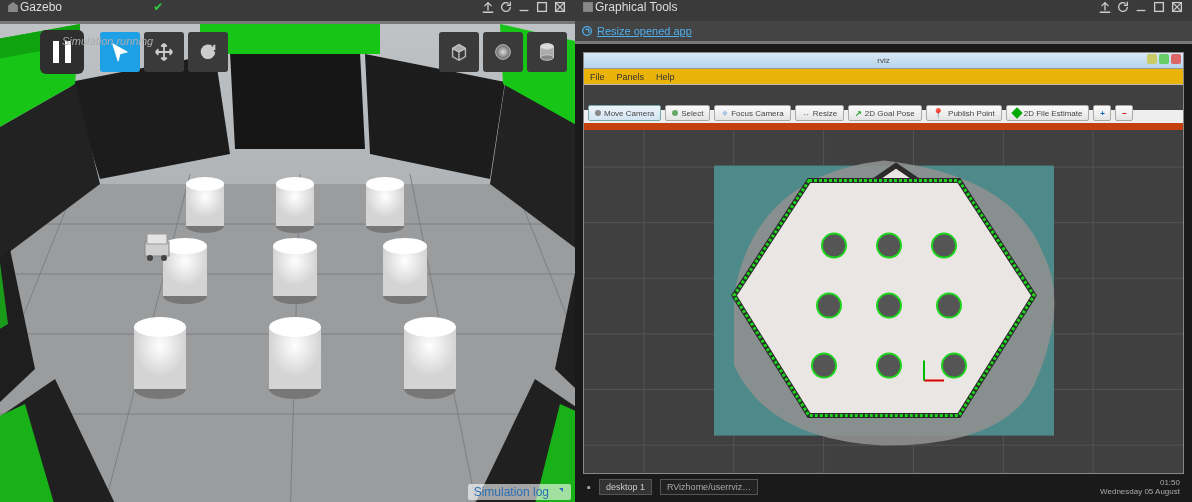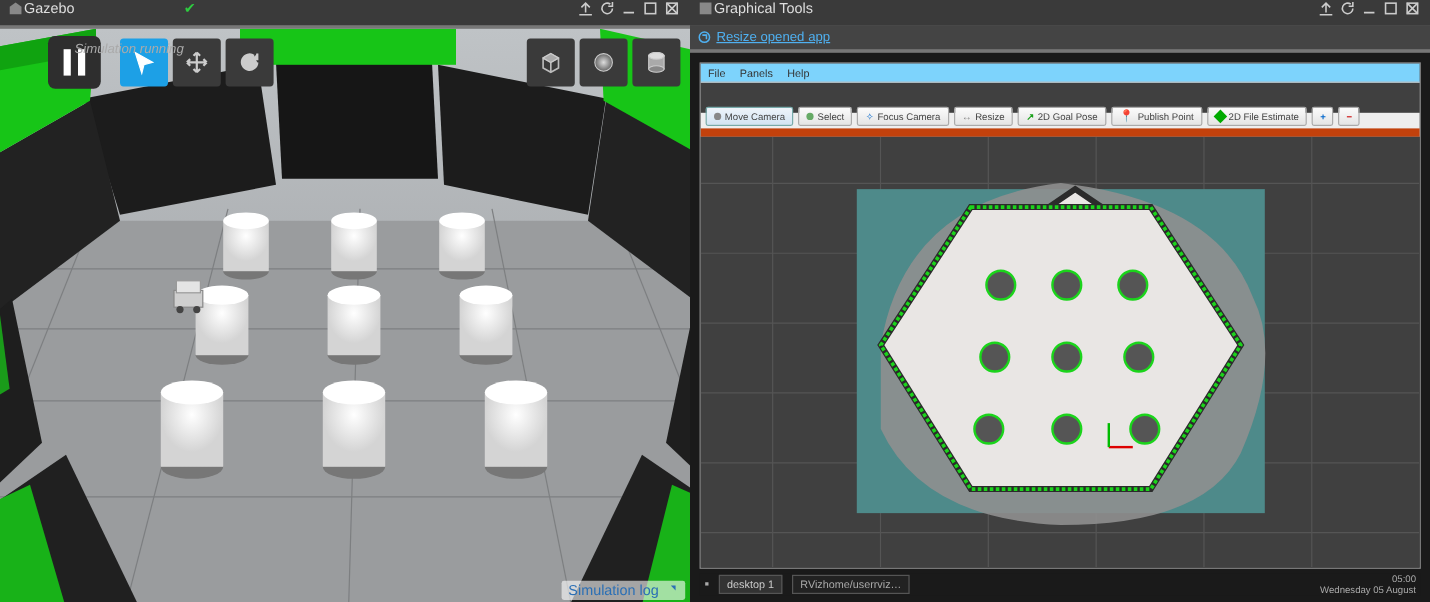--- a/index.html
+++ b/index.html
@@ -46,21 +46,21 @@
   .gt-subbar a { color:#4fb0f0; font-size:11px; text-decoration:underline; cursor:pointer;}
   .gt-subbar svg { width:12px; height:12px; stroke:#4fb0f0; fill:none; stroke-width:1.5;}
   .gt-body { position:absolute; top:44px; left:0; right:0; bottom:0; background:#1a1a1a; padding:8px 8px 28px 8px; }
 
   .rviz-window { position:relative; width:100%; height:100%; background:#404040; border:1px solid #888; display:flex; flex-direction:column; }
   .rviz-titlebar { height:16px; background:linear-gradient(#d8e8f5,#b8d4ea); border-bottom:1px solid #999; display:flex; align-items:center; justify-content:center; font-size:8px; color:#444; position:relative; }
   .rviz-titlebar .wbtn { position:absolute; right:2px; top:1px; display:flex; gap:2px;}
   .rviz-titlebar .wbtn span { width:10px; height:10px; background:#d66; border-radius:2px; display:block;}
   .rviz-titlebar .wbtn span:nth-child(1){background:#cc6;}
   .rviz-titlebar .wbtn span:nth-child(2){background:#6c6;}
-  .rviz-menubar { height:16px; background:#7dd3fc; border-bottom:1px solid #bbb; display:flex; gap:12px; padding:0 6px; align-items:center; font-size:9px; color:#333;}
+  .rviz-menubar { height:16px; background:#eab308; border-bottom:1px solid #bbb; display:flex; gap:12px; padding:0 6px; align-items:center; font-size:9px; color:#333;}
   .rviz-menubar span { cursor:pointer; }
   .rviz-toolbar { height:20px; background:#eee; border-bottom:7px solid #c2410c; display:flex; gap:4px; padding:2px 4px; align-items:flex-end;margin-top:25px; }
   .rviz-tool { height:16px; padding:0 6px; border:1px solid #aaa; border-radius:2px; background:linear-gradient(#fbfbfb,#e4e4e4); font-size:8px; color:#444; display:flex; align-items:center; gap:3px; cursor:pointer; white-space:nowrap;}
   .rviz-tool .dot { width:6px; height:6px; border-radius:50%; }
   .rviz-tool.active { background:linear-gradient(#eef4fa,#d2e4f3); border-color:#7aa;}
   .rviz-tool .arrw { color:#19a019; font-weight:bold;}
   .rviz-tool.estimate .sw { width:8px;height:8px;background:#0a0;transform:rotate(45deg);}
   .rviz-tool.publish .sw { color:#c00; font-size:10px;}
   .rviz-tool.plus { width:18px; justify-content:center; color:#06c; font-weight:bold;}
   .rviz-tool.minus { width:18px; justify-content:center; color:#c00; font-weight:bold;}
@@ -310,20 +310,28 @@
     <div class="gt-subbar">
       <svg viewBox="0 0 14 14">
           <circle cx="7" cy="7" r="5"></circle>
           <path d="M5 5 h4 v4"></path>
         </svg>
       <a>Resize opened app</a>
     </div>
 
     <div class="gt-body">
       <div class="rviz-window">
+        <div class="rviz-titlebar">
+          <span>rviz</span>
+          <div class="wbtn">
+              <span></span>
+              <span></span>
+              <span></span>
+            </div>
+        </div>
         <div class="rviz-menubar">
           <span>File</span>
           <span>Panels</span>
           <span>Help</span>
         </div>
         <div class="rviz-toolbar">
           <div class="rviz-tool active">
               <span class="dot" style="background:#888"></span>
               <span>Move Camera</span>
             </div>
@@ -406,19 +414,19 @@
           </div>
         </div>
       </div>
 
       <div class="gt-taskbar">
         <div style="color:#aaa;font-size:11px;">▪</div>
         <div class="desk">desktop 1</div>
         <div class="task">RVizhome/userrviz…</div>
         <div class="spacer"></div>
         <div class="clock">
-          <div>05:00</div>
+          <div>01:50</div>
           <div>Wednesday 05 August</div>
         </div>
       </div>
     </div>
   </div>
 </div>
 
 </body></html>

